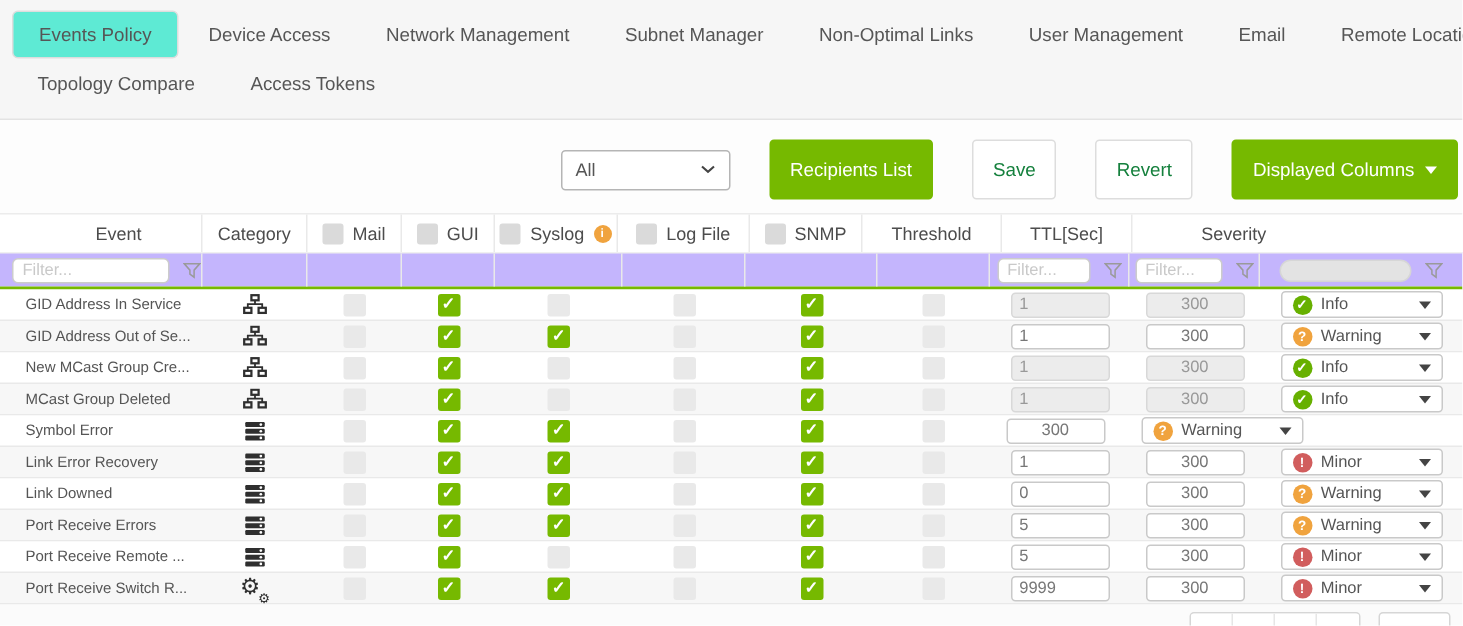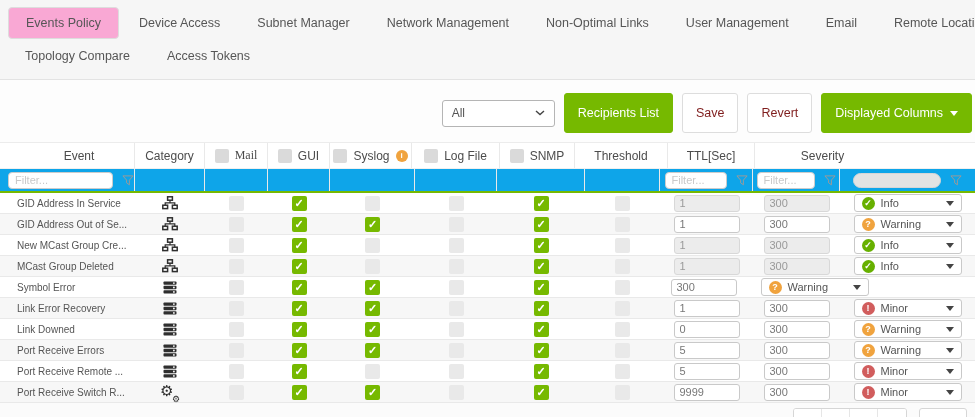--- a/index.html
+++ b/index.html
@@ -8,40 +8,40 @@
     font-family: "Liberation Sans", sans-serif;
     background: #ffffff;
     color: #555;
     overflow: hidden;
     font-size: 12px;
   }
   
   .tabstrip { background:#f6f6f6; border-bottom:1px solid #e3e3e3; padding:7px 8px 2px 8px; }
   .tabs-row { display:flex; align-items:center; }
   .tab { padding:8px 17px; font-size:12.5px; color:#565656; white-space:nowrap; cursor:pointer; margin-right:3px; }
-  .tab.active { background:#f9a8d4; border:1px solid #ddd; border-radius:4px; }
+  .tab.active { background:#5eead4; border:1px solid #ddd; border-radius:4px; }
   .tabs-row2 { padding:2px 0 6px 0; }
   
-  .toolbar { display:flex; justify-content:flex-end; align-items:center; gap:9px; padding:13px 3px 9px 3px; background:#fdfdfd; }
+  .toolbar { display:flex; justify-content:flex-end; align-items:center; gap:26px; padding:13px 3px 9px 3px; background:#fdfdfd; }
   .select-box { width:113px; height:27px; background:#fff; border:1px solid #b5b5b5; border-radius:3px;
     display:flex; align-items:center; justify-content:space-between; padding:0 9px; color:#555; cursor:pointer; }
   .btn { height:40px; border-radius:3px; padding:0 13px; display:flex; align-items:center; gap:7px;
     font-size:12.5px; cursor:pointer; border:1px solid transparent; }
   .btn-green { background:#76b900; border-color:#76b900; color:#fff; }
-  .btn-disabled { background:#fff; border-color:#ddd; color:#7f1d1d; cursor:default; }
+  .btn-disabled { background:#fff; border-color:#ddd; color:#15803d; cursor:default; }
   .caret-down-white { width:0; height:0; border-left:4px solid transparent; border-right:4px solid transparent; border-top:5px solid #fff; }
   
   .tbl { width:975px; }
-  .c0{width:135px;padding-left:24px;} .c1{width:70px;text-align:center;} .c2{width:63px;font-family:Liberation Serif, serif;} .c3{width:62px;} .c4{width:85px;}
+  .c0{width:135px;padding-left:24px;} .c1{width:70px;text-align:center;} .c2{width:63px;} .c3{width:62px;} .c4{width:85px;}
   .c5{width:82px;} .c6{width:88px;} .c7{width:75px;} .c8{width:93px;} .c9{width:87px;} .c10{width:135px;}
   .thead-row { display:flex; height:26px; align-items:center; border-top:1px solid #ececec; background:#fff; }
   .hcell { height:100%; display:flex; align-items:center; justify-content:center; gap:6px;
     font-size:12px; color:#4c4c4c; border-right:1px solid #e9e9e9; }
   .hcell:last-child { border-right:none;text-align:center; }
-  .filter-row { display:flex; height:23px; align-items:center; background:#0ea5e9; border-top:1px solid #f0f0f0; }
+  .filter-row { display:flex; height:23px; align-items:center; background:#c4b5fd; border-top:1px solid #f0f0f0; }
   .fcell { height:100%; display:flex; align-items:center; justify-content:center; gap:9px; border-right:1px solid #e9e9e9; }
   .fcell:last-child { border-right:none; }
   .fcell.left { justify-content:flex-start; padding-left:8px; }
   .filter-input { height:17px; border:1px solid #ccc; border-radius:4px; font-family:"Liberation Sans",sans-serif;
     font-size:11px; color:#777; padding:0 6px; outline:none; background:#fff; }
   .filter-input::placeholder { color:#c9c9c9; }
   .fi-event { width:105px; } .fi-threshold { width:62px; } .fi-ttl { width:58px; }
   .filter-select-disabled { width:88px; height:15px; background:#e3e3e3; border:1px solid #d6d6d6; border-radius:8px; }
   .green-line { height:2px; background:#76b900; }
   .trow { display:flex; height:21px; align-items:center; background:#fff; border-bottom:1px solid #e9e9e9; }
@@ -49,21 +49,21 @@
   .tcell { height:100%; display:flex; align-items:center; justify-content:center; }
   .event-cell { justify-content:flex-start; padding-left:17px; font-size:10px; color:#555; white-space:nowrap; overflow:hidden; }
   
   .cb { width:15px; height:15px; border-radius:2px; background:#e9e9e9; display:flex; align-items:center;
     justify-content:center; font-size:11px; font-weight:bold; color:#fff; cursor:pointer; line-height:1; }
   .cb-header { width:14px; height:14px; background:#dadada; }
   .cb.checked { background:#76b900; }
   
   .num-input { height:17px; border-radius:3px; font-family:"Liberation Sans",sans-serif; font-size:11px;
     padding:0 5px; outline:none; }
-  .ni-threshold { width:66px; } .ni-ttl { width:66px; }
+  .ni-threshold { width:66px; } .ni-ttl { width:66px;text-align:center; }
   .num-input.enabled { background:#fff; border:1px solid #c9c9c9; color:#777; }
   .num-input.disabled { background:#ececec; border:1px solid #d8d8d8; color:#999; }
   
   .sev-select { width:108px; height:18px; background:#fff; border:1px solid #c9c9c9; border-radius:3px;
     display:flex; align-items:center; gap:6px; padding:0 7px; cursor:pointer; }
   .sev-icon { width:13px; height:13px; border-radius:50%; display:flex; align-items:center; justify-content:center;
     color:#fff; font-size:9px; font-weight:bold; flex:0 0 auto; line-height:1; }
   .sev-info { background:#67b000; } .sev-warning { background:#f0a33e; } .sev-minor { background:#d15d5d; }
   .sev-label { font-size:11px; color:#555; flex:1; }
   .caret-down-dark { width:0; height:0; border-left:4px solid transparent; border-right:4px solid transparent; border-top:5px solid #444; }
@@ -85,22 +85,22 @@
   .page-size { width:48px; height:27px; border:1px solid #d6d6d6; border-radius:3px; background:#fff;
     display:flex; align-items:center; justify-content:center; gap:5px; color:#444; cursor:pointer; }
 </style>
 </head>
 <body>
 
 <div class="tabstrip">
   <div class="tabs-row" id="tabs-row1">
       <div class="tab active">Events Policy</div>
       <div class="tab">Device Access</div>
+      <div class="tab">Network Management</div>
       <div class="tab">Subnet Manager</div>
-      <div class="tab">Network Management</div>
       <div class="tab">Non-Optimal Links</div>
       <div class="tab">User Management</div>
       <div class="tab">Email</div>
       <div class="tab">Remote Location</div>
     </div>
   <div class="tabs-row tabs-row2" id="tabs-row2">
       <div class="tab">Topology Compare</div>
       <div class="tab">Access Tokens</div>
     </div>
 </div>

